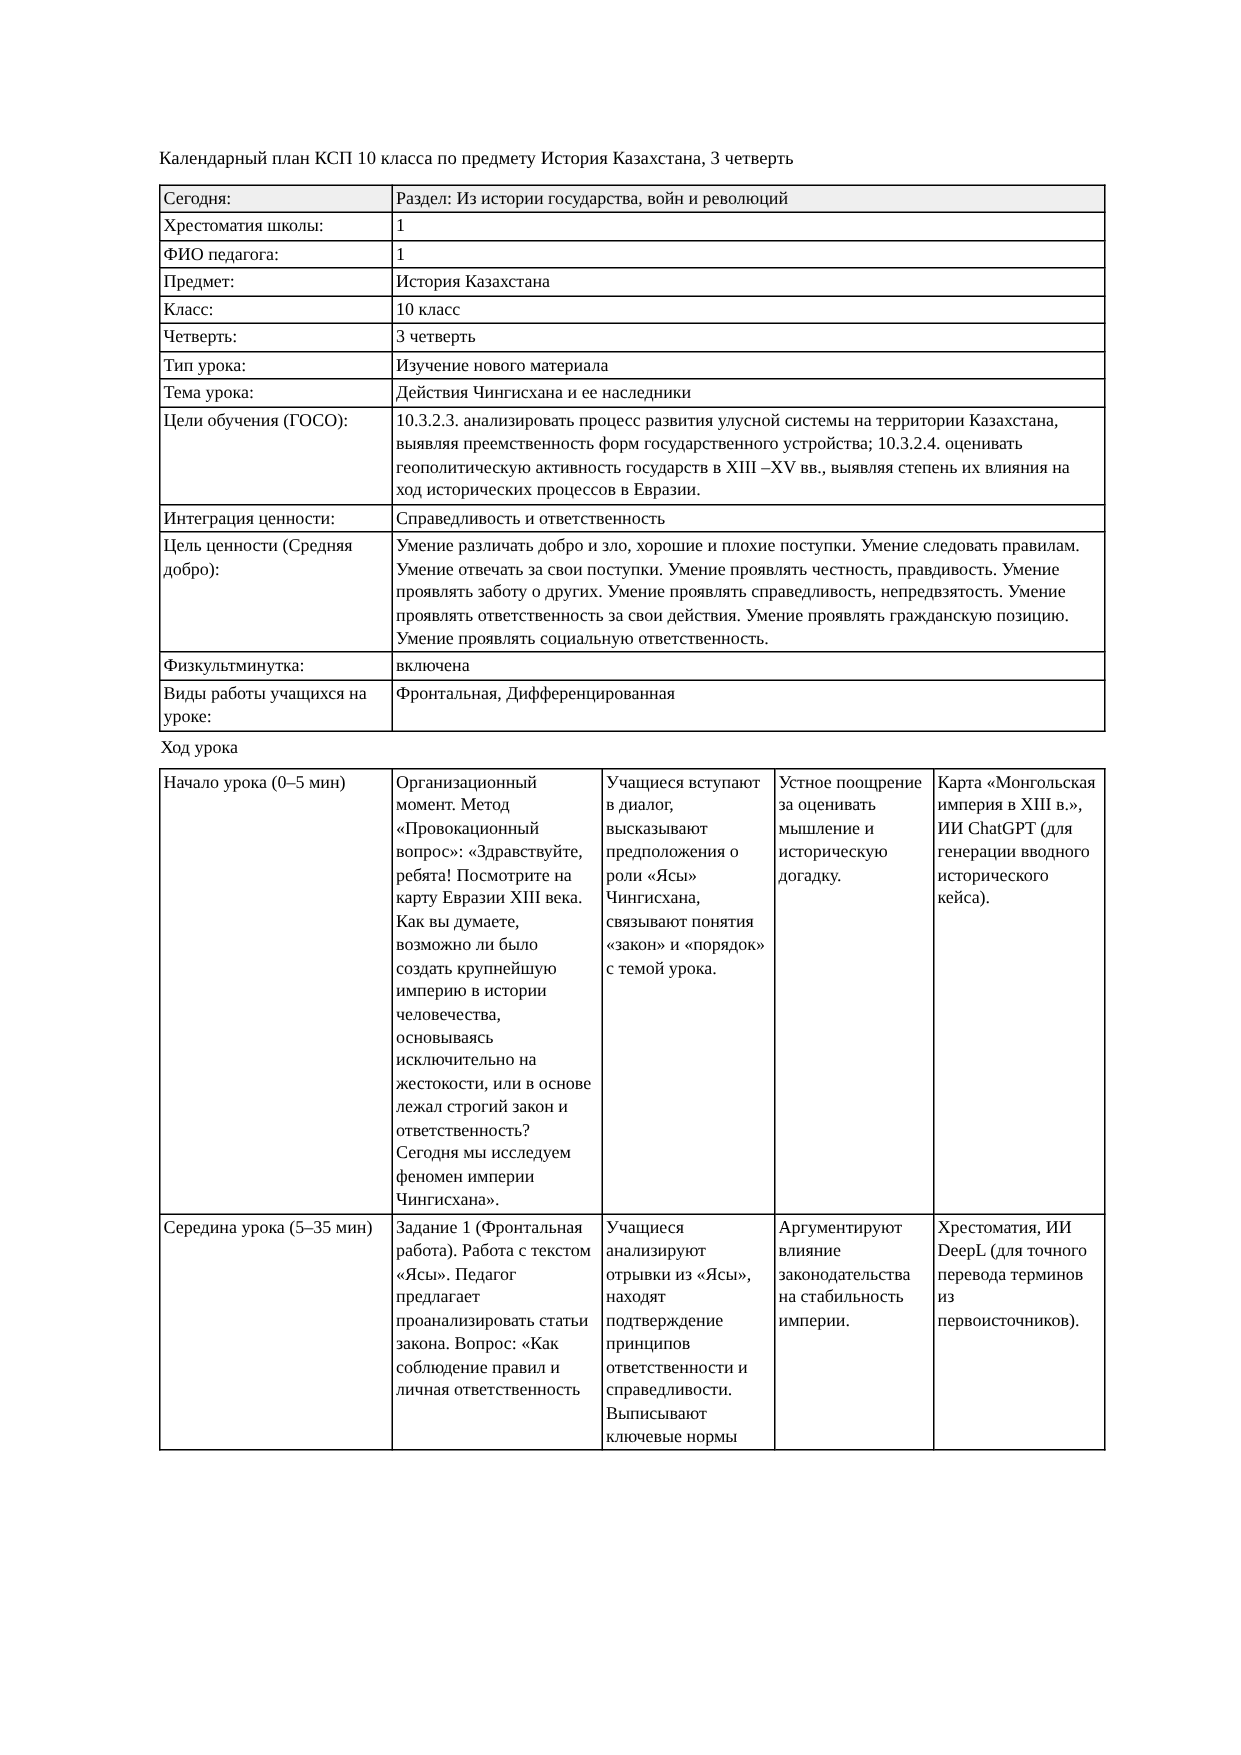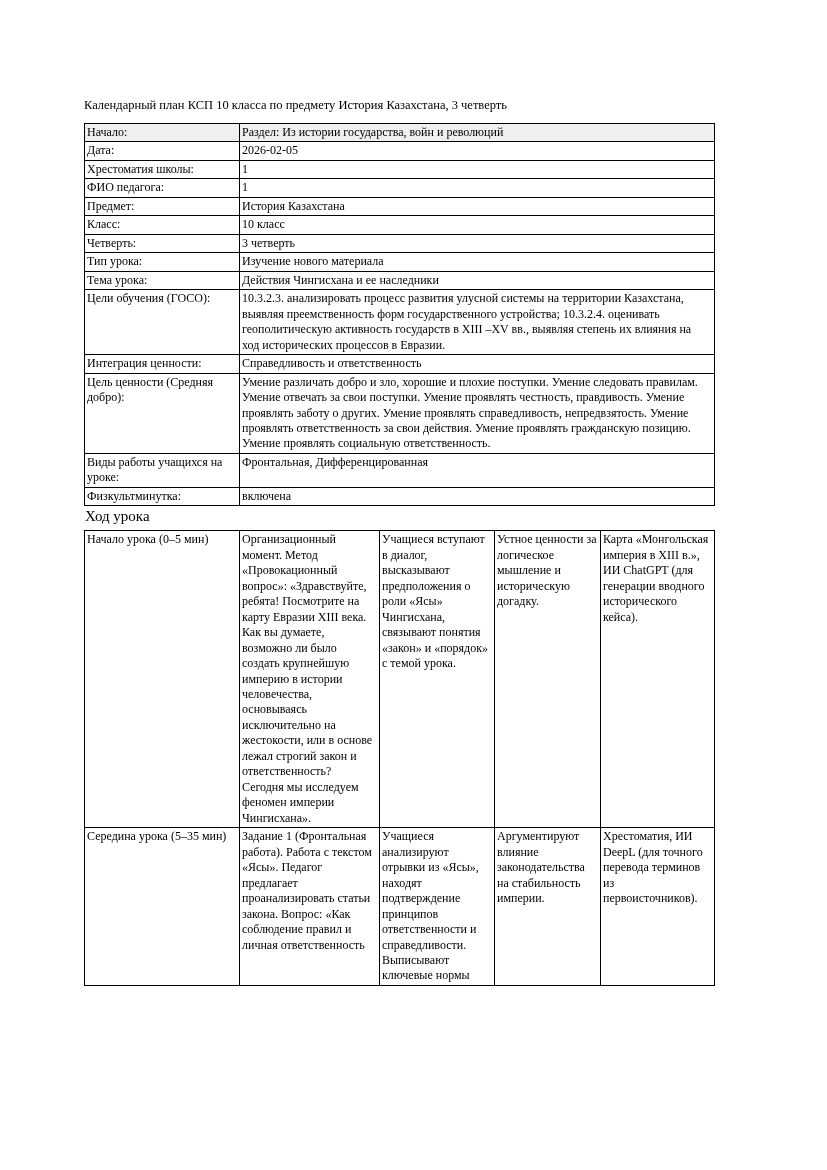--- a/index.html
+++ b/index.html
@@ -10,21 +10,21 @@
     color: #000;
   }
   .page {
     position: relative;
     width: 827px; height: 1170px;
     background: #ffffff;
     overflow: hidden;
   }
   .content {
     position: absolute;
-    left: 84px; top: 97px;
+    left: 106px; top: 97px;
     width: 630px;
   }
   .title {
     font-size: 12.5px;
     line-height: 16px;
     margin-bottom: 10px;
     white-space: nowrap;
   }
   table {
     border-collapse: collapse;
@@ -34,21 +34,21 @@
     line-height: 1.29;
   }
   td {
     border: 1px solid #000;
     padding: 1px 3px 1px 2px;
     vertical-align: top;
     word-wrap: break-word;
   }
   tr.shaded td { background: #efefef; }
   .section-label {
-    font-size: 15px;
+    font-size: 12px;
     line-height: 15px;
     margin: 3px 0 6px 1px;
   }
   .clip {
     max-height: 156px;
     overflow: hidden;
   }
 </style>
 </head>
 <body>
@@ -58,26 +58,22 @@
 
     <p class="title">Календарный план КСП 10 класса по предмету История Казахстана, 3 четверть</p>
 
     <table class="info-table">
       <colgroup>
           <col style="width:155px">
           <col style="width:475px">
         </colgroup>
       <tbody>
         <tr class="shaded">
-          <td>Начало:</td>
+          <td>Сегодня:</td>
           <td>Раздел: Из истории государства, войн и революций</td>
-        </tr>
-        <tr>
-          <td>Дата:</td>
-          <td>2026-02-05</td>
         </tr>
         <tr>
           <td>Хрестоматия школы:</td>
           <td>1</td>
         </tr>
         <tr>
           <td>ФИО педагога:</td>
           <td>1</td>
         </tr>
         <tr>
@@ -106,46 +102,46 @@
         </tr>
         <tr>
           <td>Интеграция ценности:</td>
           <td>Справедливость и ответственность</td>
         </tr>
         <tr>
           <td>Цель ценности (Средняя добро):</td>
           <td>Умение различать добро и зло, хорошие и плохие поступки. Умение следовать правилам. Умение отвечать за свои поступки. Умение проявлять честность, правдивость. Умение проявлять заботу о других. Умение проявлять справедливость, непредвзятость. Умение проявлять ответственность за свои действия. Умение проявлять гражданскую позицию. Умение проявлять социальную ответственность.</td>
         </tr>
         <tr>
+          <td>Физкультминутка:</td>
+          <td>включена</td>
+        </tr>
+        <tr>
           <td>Виды работы учащихся на уроке:</td>
           <td>Фронтальная, Дифференцированная</td>
-        </tr>
-        <tr>
-          <td>Физкультминутка:</td>
-          <td>включена</td>
         </tr>
       </tbody>
     </table>
 
     <p class="section-label">Ход урока</p>
 
     <table class="lesson-table">
       <colgroup>
         <col style="width:155px">
           <col style="width:140px">
           <col style="width:115px">
           <col style="width:106px">
           <col style="width:114px">
       </colgroup>
       <tbody>
         <tr>
           <td>Начало урока (0–5 мин)</td>
           <td>Организационный момент. Метод «Провокационный вопрос»: «Здравствуйте, ребята! Посмотрите на карту Евразии XIII века. Как вы думаете, возможно ли было создать крупнейшую империю в истории человечества, основываясь исключительно на жестокости, или в основе лежал строгий закон и ответственность? Сегодня мы исследуем феномен империи Чингисхана».</td>
           <td>Учащиеся вступают в диалог, высказывают предположения о роли «Ясы» Чингисхана, связывают понятия «закон» и «порядок» с темой урока.</td>
-          <td>Устное ценности за логическое мышление и историческую догадку.</td>
+          <td>Устное поощрение за оценивать мышление и историческую догадку.</td>
           <td>Карта «Монгольская империя в XIII в.», ИИ ChatGPT (для генерации вводного исторического кейса).</td>
         </tr>
         <tr>
           <td>
               <div class="clip">Середина урока (5–35 мин)</div>
             </td>
           <td>
               <div class="clip">Задание 1 (Фронтальная работа). Работа с текстом «Ясы». Педагог предлагает проанализировать статьи закона. Вопрос: «Как соблюдение правил и личная ответственность</div>
             </td>
           <td>

